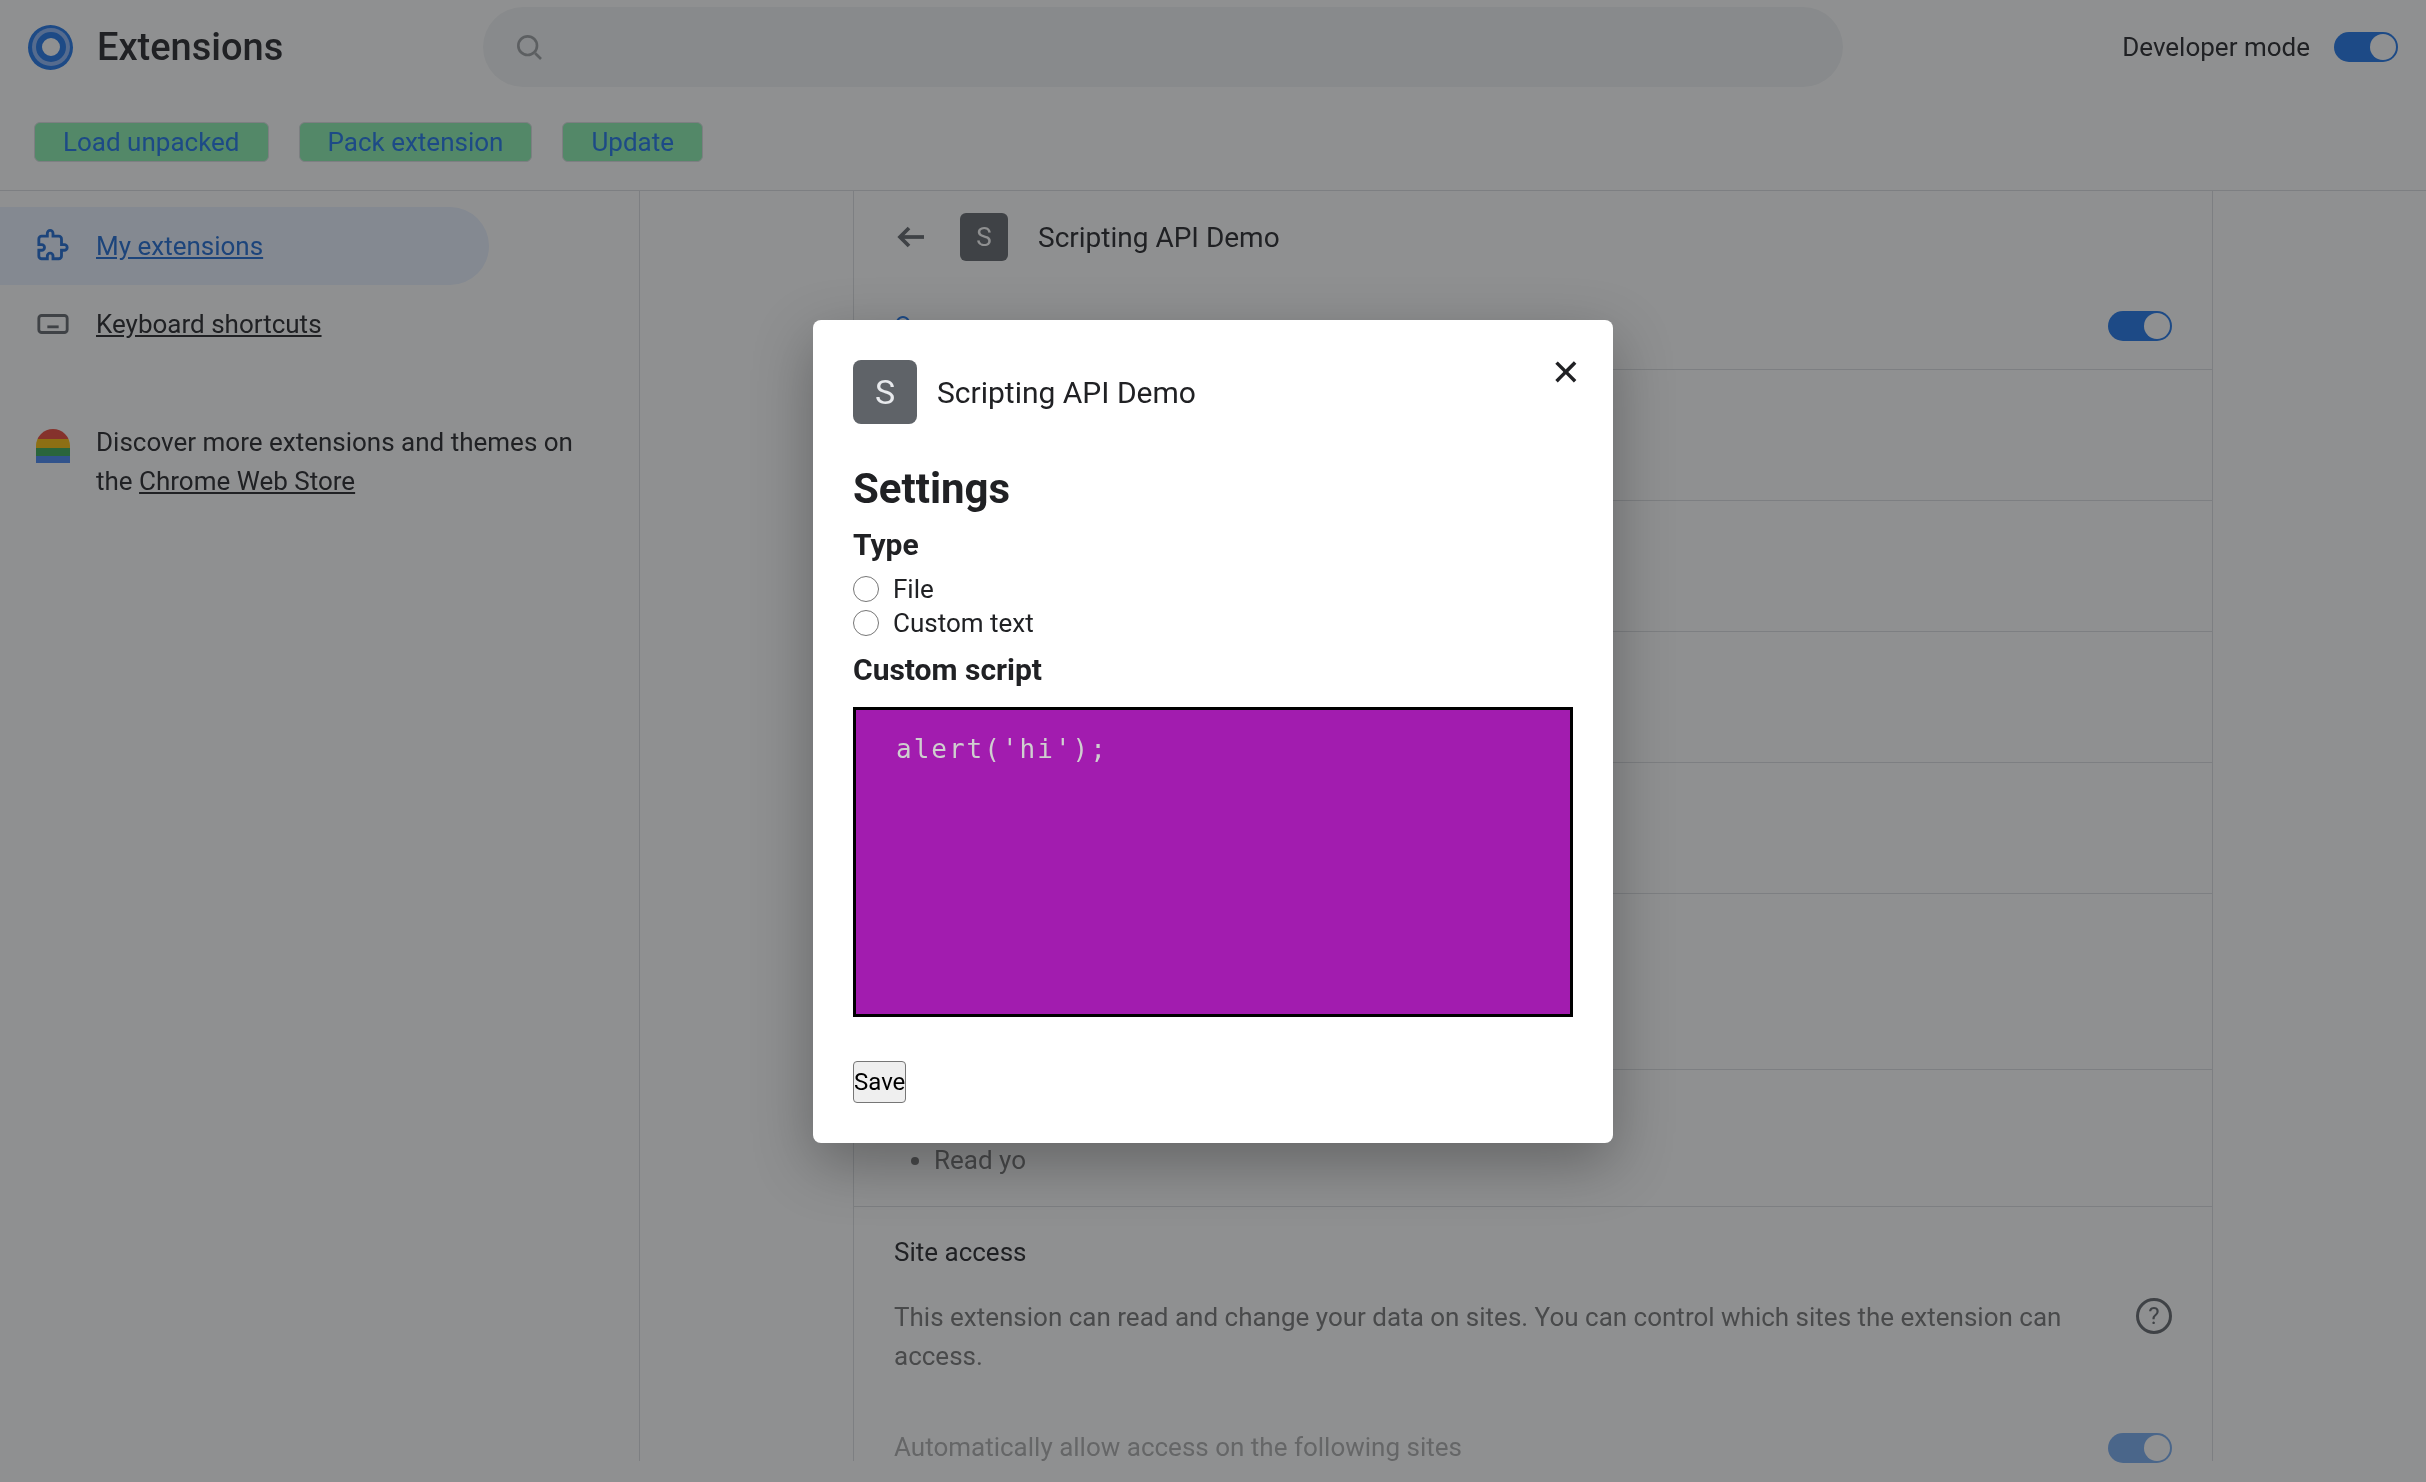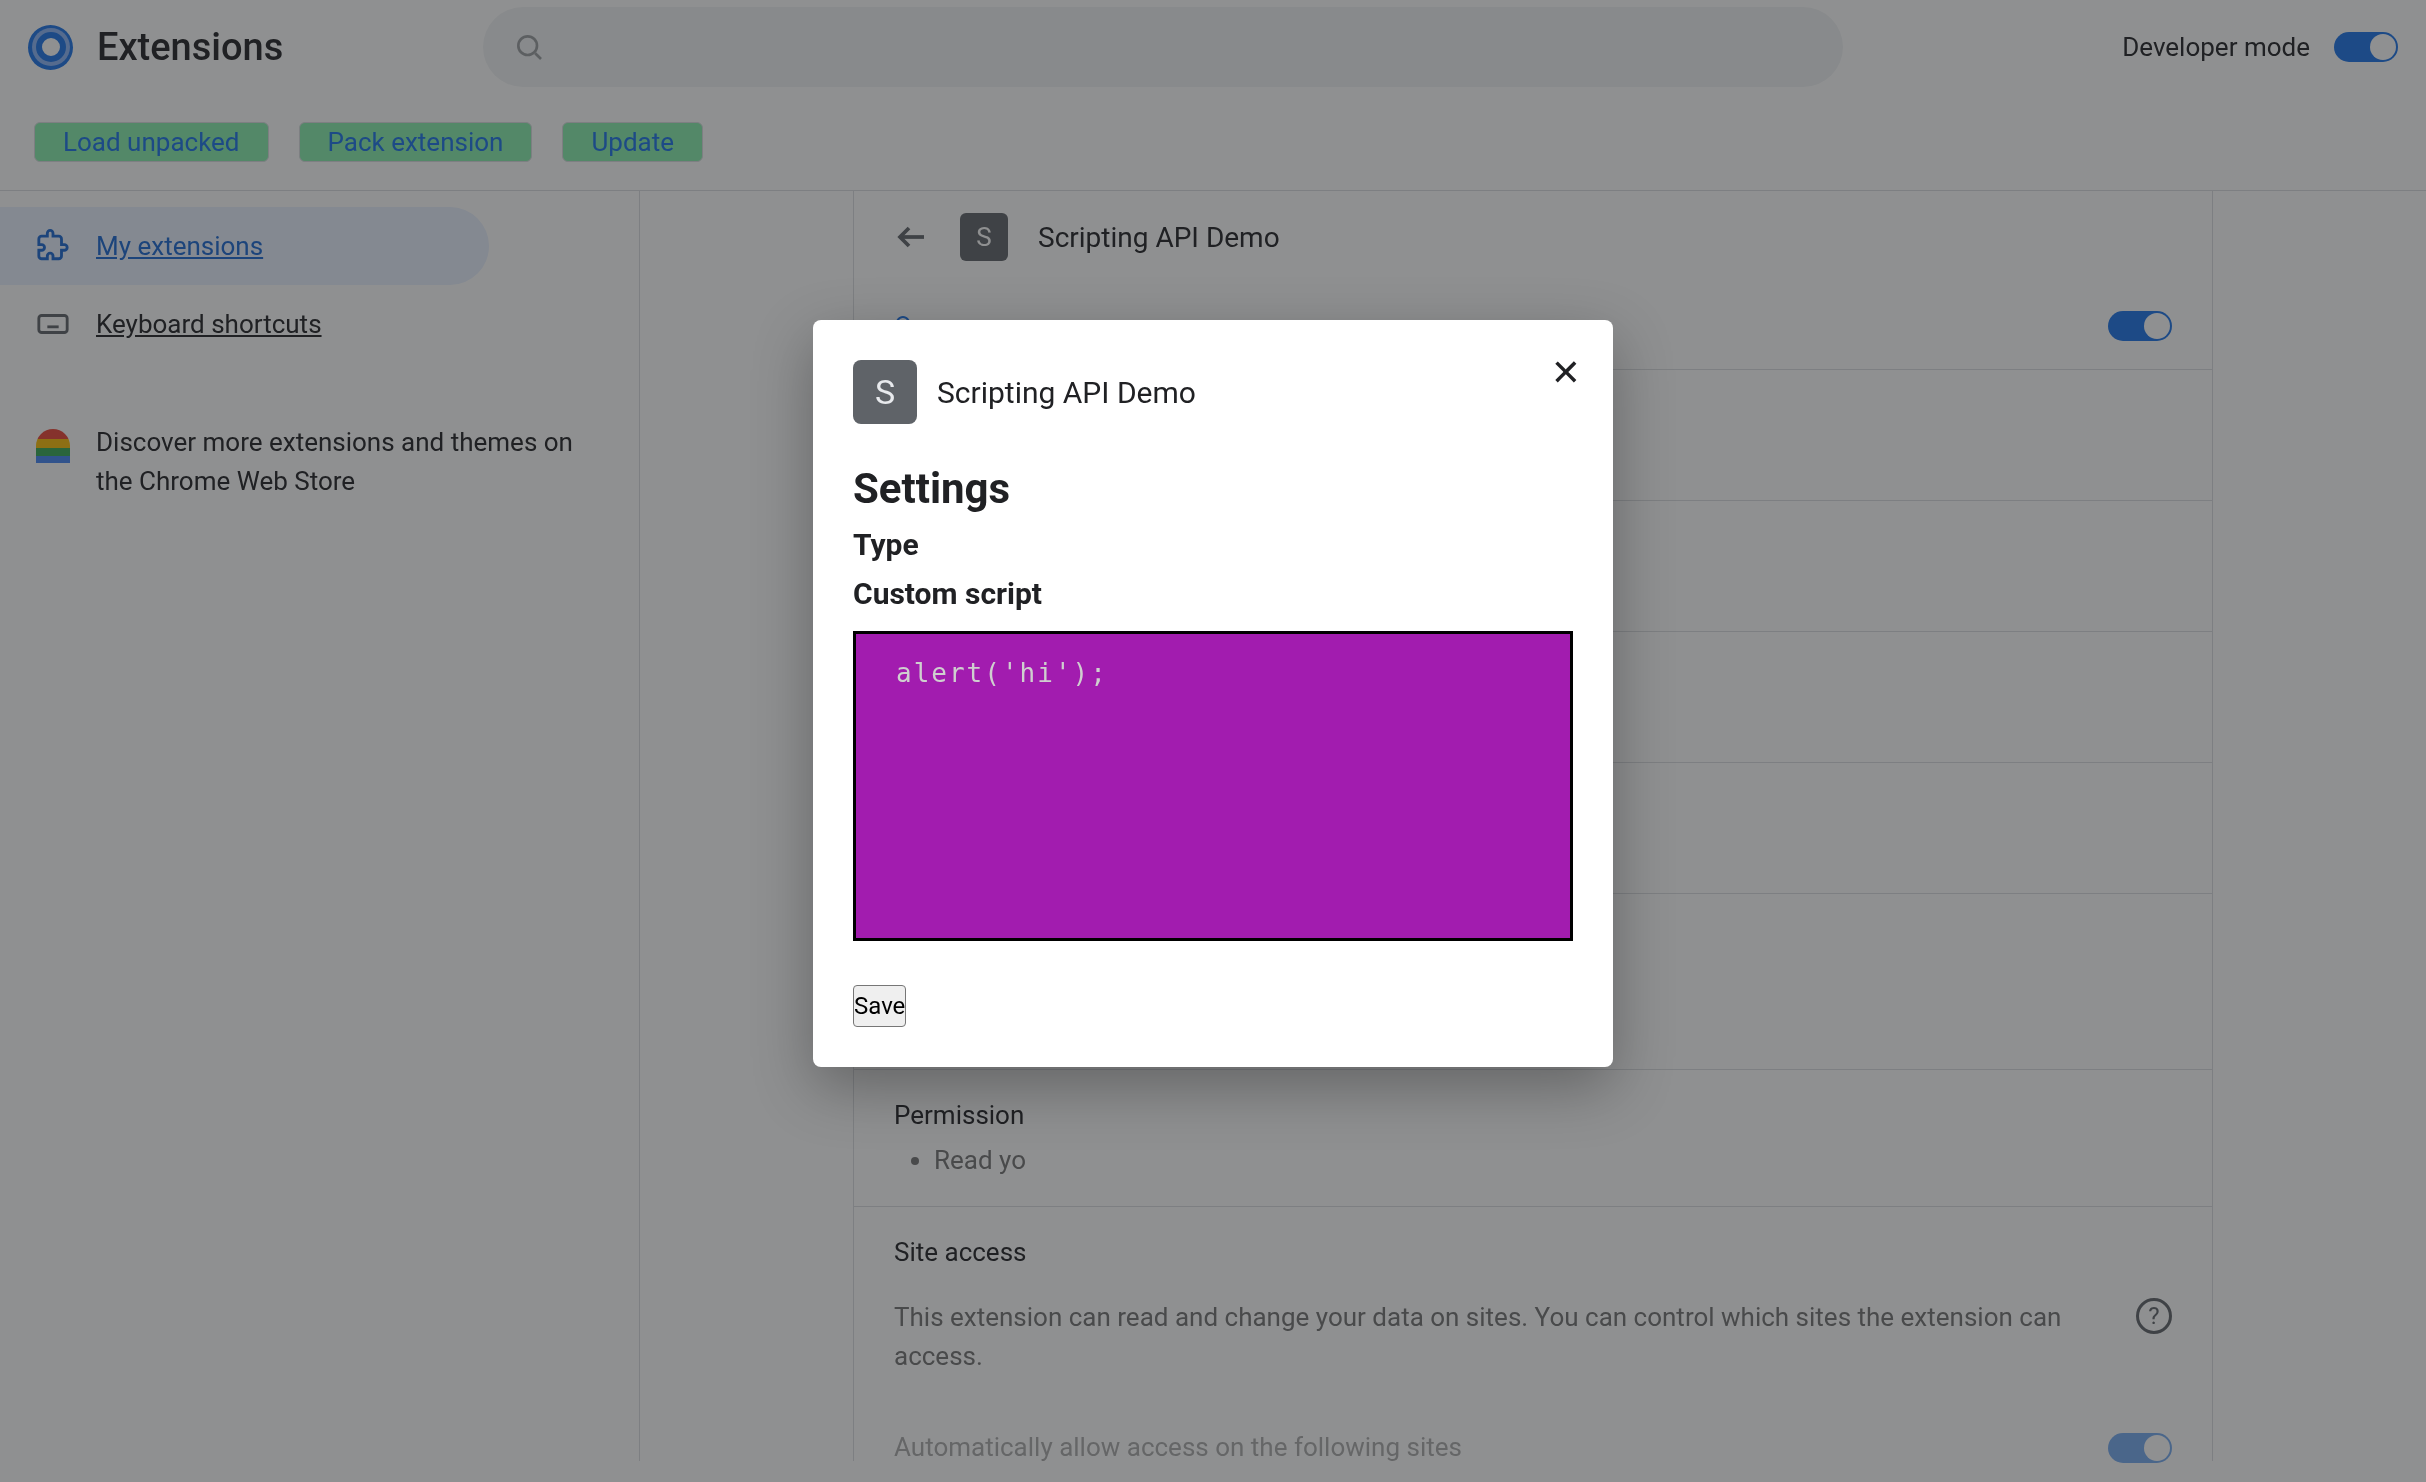--- a/index.html
+++ b/index.html
@@ -143,21 +143,21 @@
   line-height: 1.5;
   color: #202124;
 }
 .rainbow {
   width: 34px; height: 34px;
   border-radius: 50% 50% 0 0;
   background: linear-gradient(180deg,#ea4335 0 30%,#fbbc04 30% 55%,#34a853 55% 80%,#4285f4 80% 100%);
   flex-shrink: 0;
   margin-top: 6px;
 }
-.discover a { color: #202124; cursor: pointer; }
+.discover a { color: #202124; text-decoration: underline; cursor: pointer; }
 .main {
   flex: 1;
   display: flex;
   justify-content: center;
 }
 .detail {
   width: 1360px;
   border-left: 1px solid #dadce0;
   border-right: 1px solid #dadce0;
 }
@@ -422,17 +422,27 @@
 
 <div class="overlay">
   <div class="modal">
     <span class="modal-close">✕</span>
     <div class="modal-header">
       <span class="modal-ext-icon">S</span>
       <span class="modal-title">Scripting API Demo</span>
     </div>
     <h1>Settings</h1>
     <h2>Type</h2>
+    <div class="radio-group">
+      <label class="radio-row">
+        <input type="radio" name="type" style="">
+        <span>File</span>
+      </label>
+      <label class="radio-row">
+        <input type="radio" name="type" style="">
+        <span>Custom text</span>
+      </label>
+    </div>
     <h2>Custom script</h2>
     <textarea class="code-area" style="">alert('hi');</textarea>
     <button class="save-btn">Save</button>
   </div>
 </div>
 
 </body></html>

